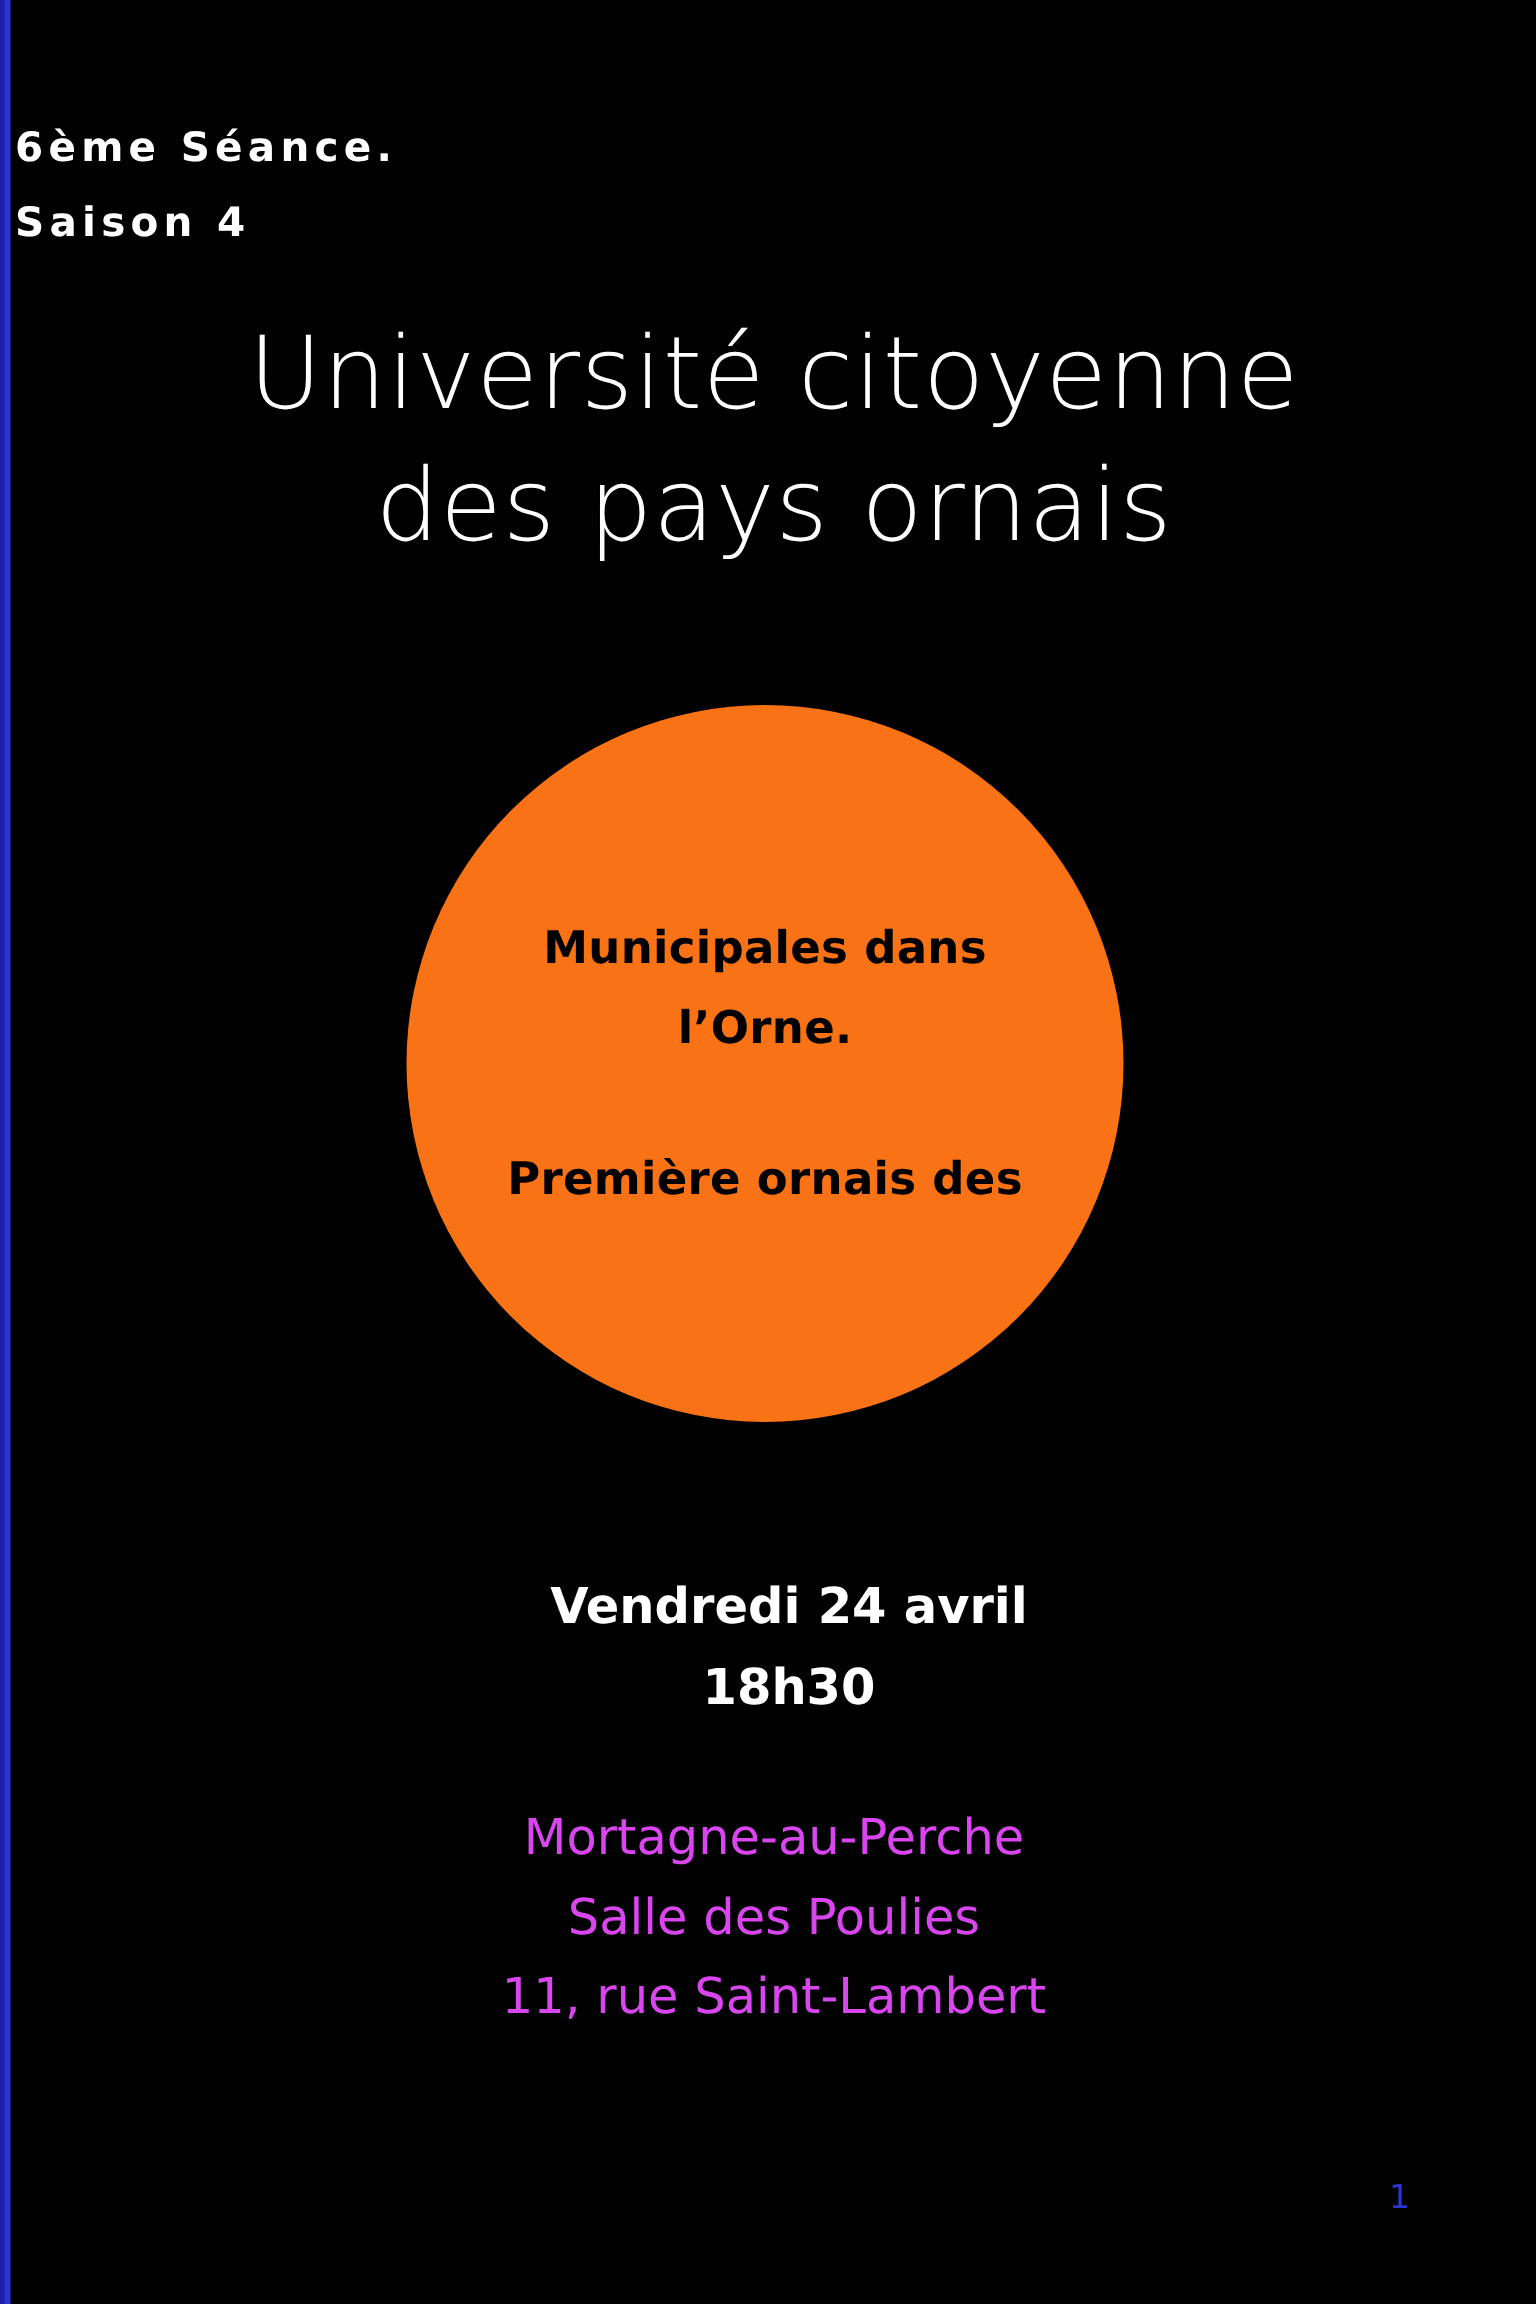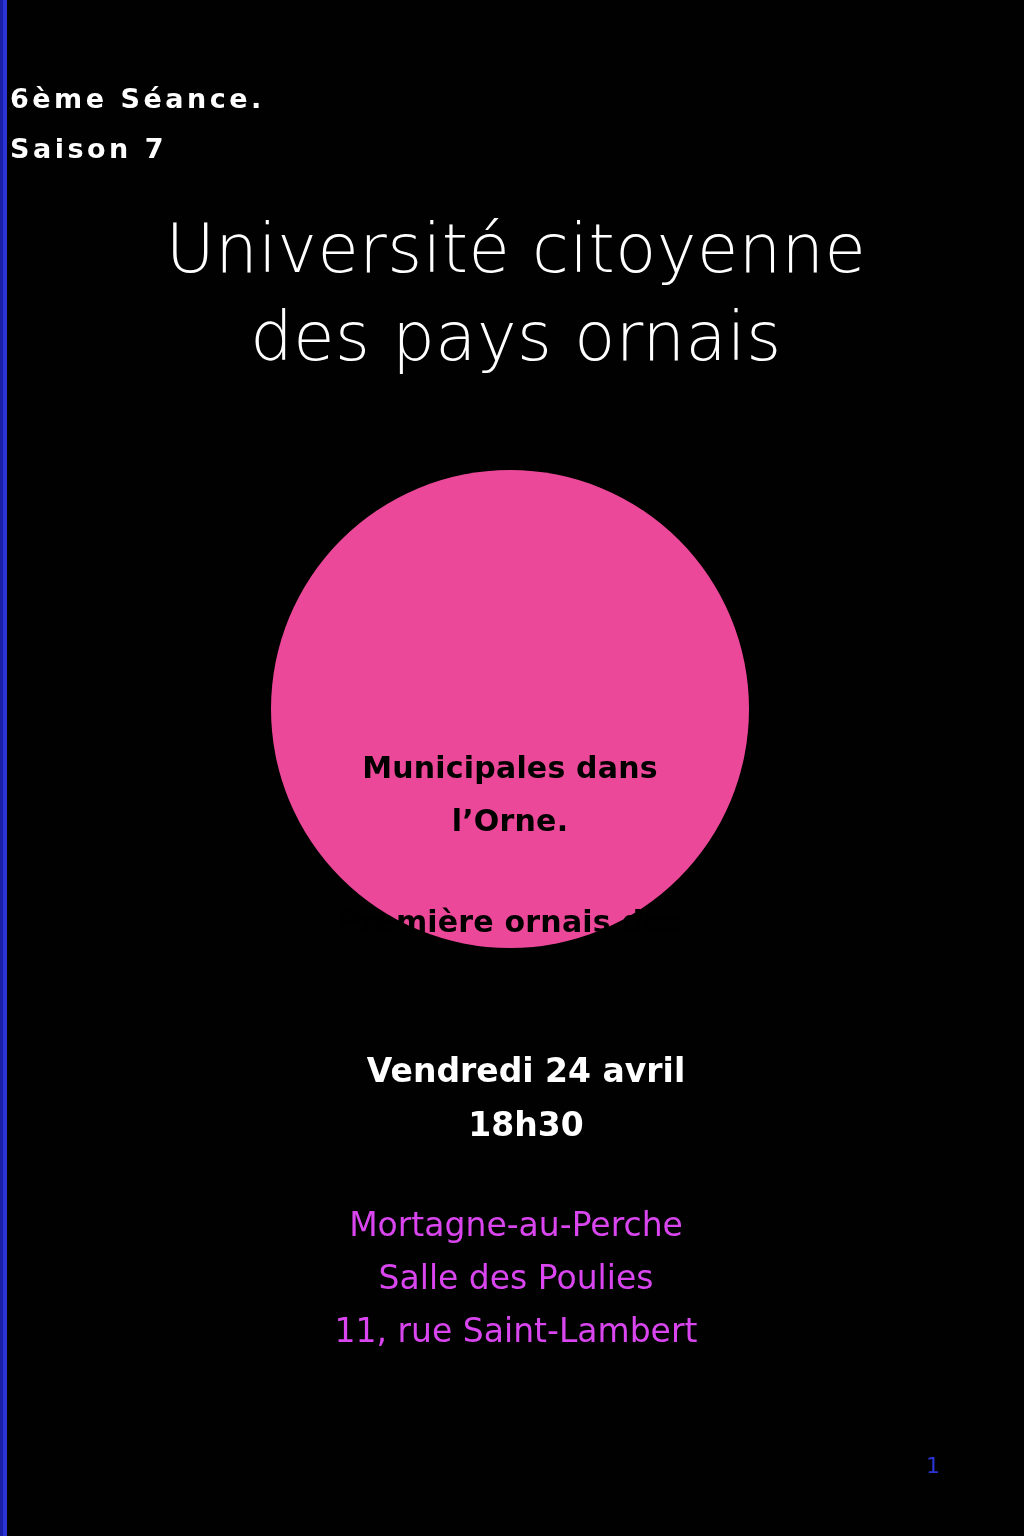--- a/index.html
+++ b/index.html
@@ -76,23 +76,23 @@
   .title .t-line { display: block; }
 
   
   .circle {
     position: absolute;
     left: 271px;
     top: 470px;
     width: 478px;
     height: 478px;
     border-radius: 50%;
-    background: #ec4899;
+    background: #f97316;
     display: flex;
-    align-items: flex-end;
+    align-items: center;
     justify-content: center;
     box-sizing: border-box;
   }
   .circle-text {
     width: 420px;
     text-align: center;
     color: #000000;
     font-family: "DejaVu Sans", sans-serif;
     font-weight: bold;
     font-size: 30px;
@@ -151,21 +151,21 @@
 <body>
 
 <div class="poster">
 
   <div class="left-bar">
     <div class="left-bar-inner"></div>
   </div>
 
   <div class="eyebrow">
     <span class="line1">6ème Séance.</span>
-    <span class="line2">Saison 7</span>
+    <span class="line2">Saison 4</span>
   </div>
 
   <div class="title">
     <span class="t-line">Université citoyenne</span>
     <span class="t-line">des pays ornais</span>
   </div>
 
   <div class="circle">
     <div class="circle-text">
       <span class="ct-line">Municipales dans</span>

